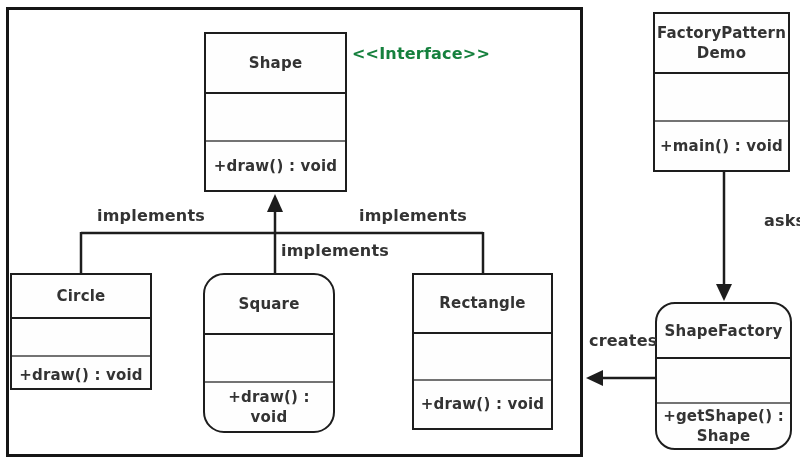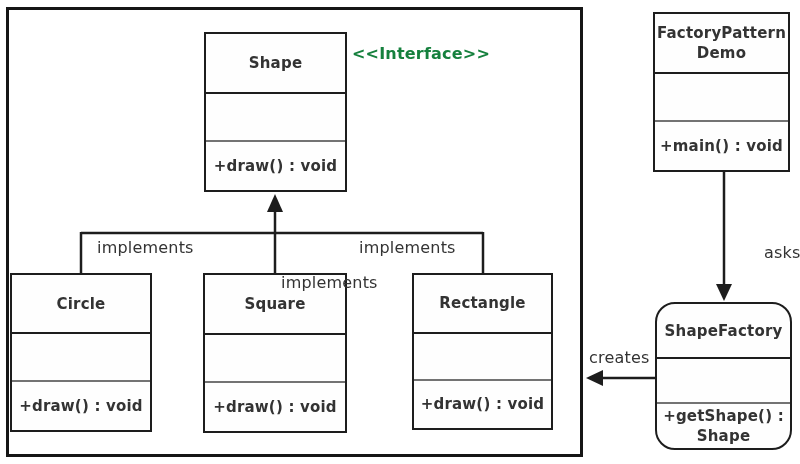--- a/index.html
+++ b/index.html
@@ -64,25 +64,24 @@
     letter-spacing: 0.2px;
     padding: 18px 4px;
     overflow: hidden;
   }
   .compartment.name   { flex: 0 0 37%; }
   .compartment.attrs  { flex: 0 0 31%; border-top: 2px solid #1d1d1d; }
   .compartment.methods{ flex: 1 1 auto; border-top: 2px solid #737373; }
   .rel-label {
     position: absolute;
     font-size: 16px;
-    font-weight: 400;
+    font-weight: 700;
     color: #333333;
     letter-spacing: 0.2px;
     white-space: nowrap;
-    margin-top: 32px;
   }
   .stereotype {
     position: absolute;
     left: 352px;
     top: 44px;
     font-size: 16px;
     font-weight: 700;
     color: #15803d;
     letter-spacing: 0.2px;
     white-space: nowrap;
@@ -111,27 +110,27 @@
   </svg>
 
   <div class="uml-class" style="left:204px;top:32px;width:143px;height:160px;">
     <div class="compartment name">Shape</div>
     <div class="compartment attrs"></div>
     <div class="compartment methods">+draw() : void</div>
   </div>
 
   <div class="stereotype">&lt;&lt;Interface&gt;&gt;</div>
 
-  <div class="uml-class" style="left:10px;top:273px;width:142px;height:159px;">
+  <div class="uml-class" style="left:10px;top:273px;width:142px;height:117px;">
     <div class="compartment name">Circle</div>
     <div class="compartment attrs"></div>
     <div class="compartment methods">+draw() : void</div>
   </div>
 
-  <div class="uml-class" style="left:203px;top:273px;width:144px;height:160px;">
+  <div class="uml-class" style="left:203px;top:273px;width:132px;height:160px;border-radius:21px;">
     <div class="compartment name">Square</div>
     <div class="compartment attrs"></div>
     <div class="compartment methods">+draw() : void</div>
   </div>
 
   <div class="uml-class" style="left:412px;top:273px;width:141px;height:157px;">
     <div class="compartment name">Rectangle</div>
     <div class="compartment attrs"></div>
     <div class="compartment methods">+draw() : void</div>
   </div>
@@ -147,15 +146,15 @@
     <div class="compartment name">ShapeFactory</div>
     <div class="compartment attrs"></div>
     <div class="compartment methods">+getShape() :
 Shape</div>
   </div>
 
   <div class="rel-label" style="left:97px;top:206px;">implements</div>
   <div class="rel-label" style="left:281px;top:241px;">implements</div>
   <div class="rel-label" style="left:359px;top:206px;">implements</div>
   <div class="rel-label" style="left:764px;top:211px;">asks</div>
-  <div class="rel-label" style="left:589px;top:316px;">creates</div>
+  <div class="rel-label" style="left:589px;top:331px;">creates</div>
 
 </div>
 
 </body></html>

